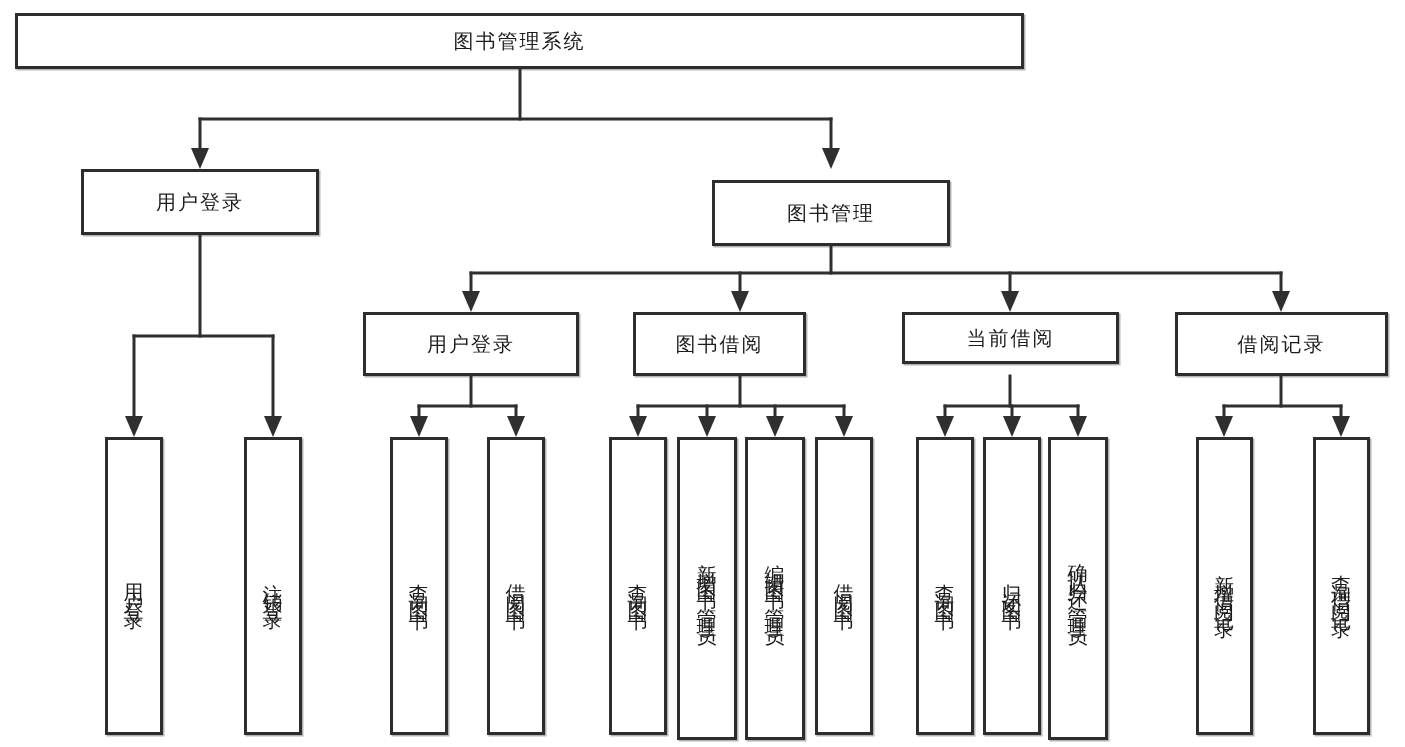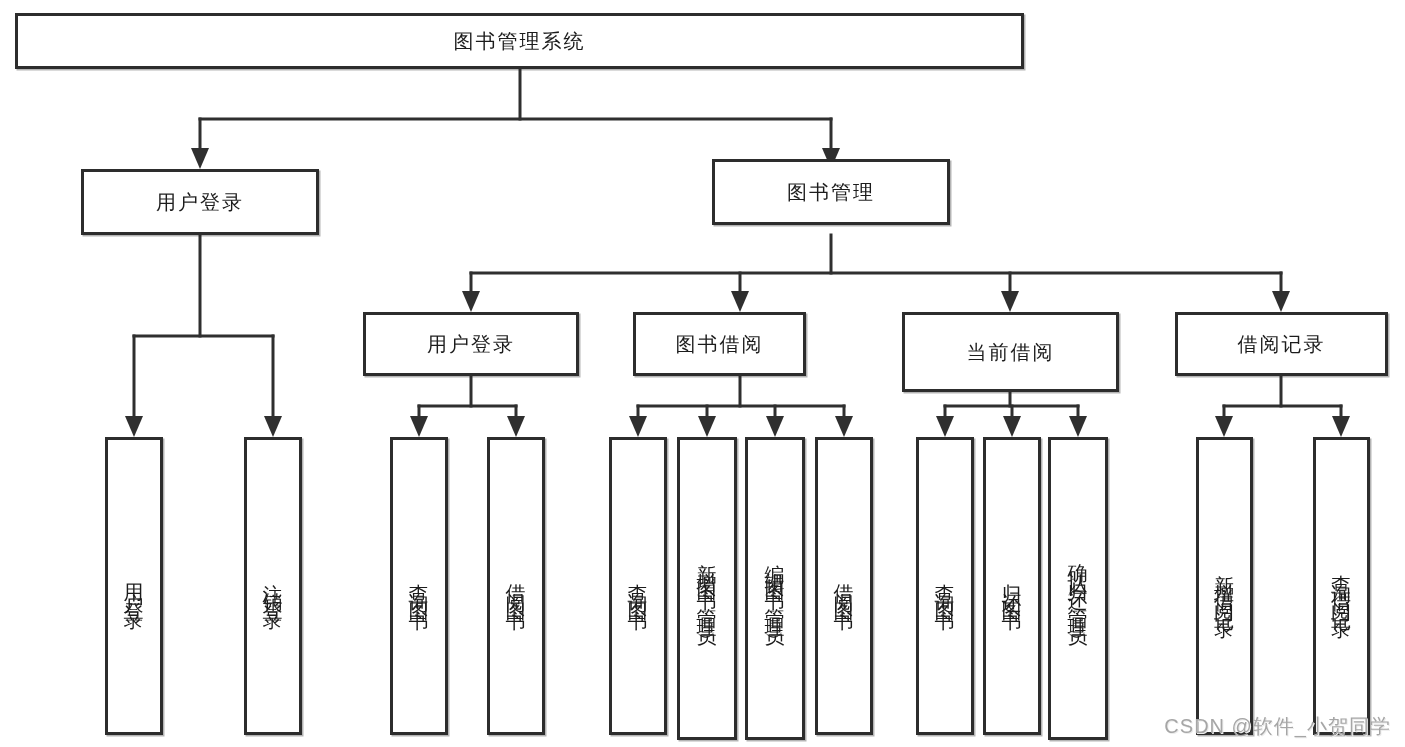--- a/index.html
+++ b/index.html
@@ -104,30 +104,30 @@
       <line x1="1341" y1="406" x2="1341" y2="422" stroke="#2f2f2f" stroke-width="3" stroke-linecap="square"></line>
       <polygon points="1332,416 1350,416 1341,437" fill="#2f2f2f"></polygon>
     </svg>
   <div id="node-layer">
       <div class="node" style="left: 15px; top: 13px; width: 1009px; height: 56px;">
         <span class="label">图书管理系统</span>
       </div>
       <div class="node" style="left: 81px; top: 169px; width: 238px; height: 66px;">
         <span class="label">用户登录</span>
       </div>
-      <div class="node" style="left: 712px; top: 159px; width: 238px; height: 66px;">
+      <div class="node" style="left: 712px; top: 180px; width: 238px; height: 66px;">
         <span class="label">图书管理</span>
       </div>
       <div class="node" style="left: 363px; top: 312px; width: 216px; height: 64px;">
         <span class="label">用户登录</span>
       </div>
       <div class="node" style="left: 633px; top: 312px; width: 173px; height: 64px;">
         <span class="label">图书借阅</span>
       </div>
-      <div class="node" style="left: 902px; top: 312px; width: 217px; height: 80px;">
+      <div class="node" style="left: 902px; top: 312px; width: 217px; height: 52px;">
         <span class="label">当前借阅</span>
       </div>
       <div class="node" style="left: 1175px; top: 312px; width: 213px; height: 64px; align-items: center;">
         <span class="label">借阅记录</span>
       </div>
       <div class="node vert" style="left: 105px; top: 437px; width: 58px; height: 298px;">
         <span class="label">用户登录</span>
       </div>
       <div class="node vert" style="left: 244px; top: 437px; width: 58px; height: 298px;">
         <span class="label">注销登录</span>
@@ -159,14 +159,13 @@
       <div class="node vert" style="left: 1048px; top: 437px; width: 60px; height: 303px;">
         <span class="label">确认归还（管理员）</span>
       </div>
       <div class="node vert" style="left: 1196px; top: 437px; width: 57px; height: 298px;">
         <span class="label">新增借阅记录</span>
       </div>
       <div class="node vert" style="left: 1313px; top: 437px; width: 57px; height: 298px;">
         <span class="label">查询借阅记录</span>
       </div>
     </div>
-  <div class="watermark">CSDN @软件_小贺同学</div>
 </div>
 
 </body></html>

